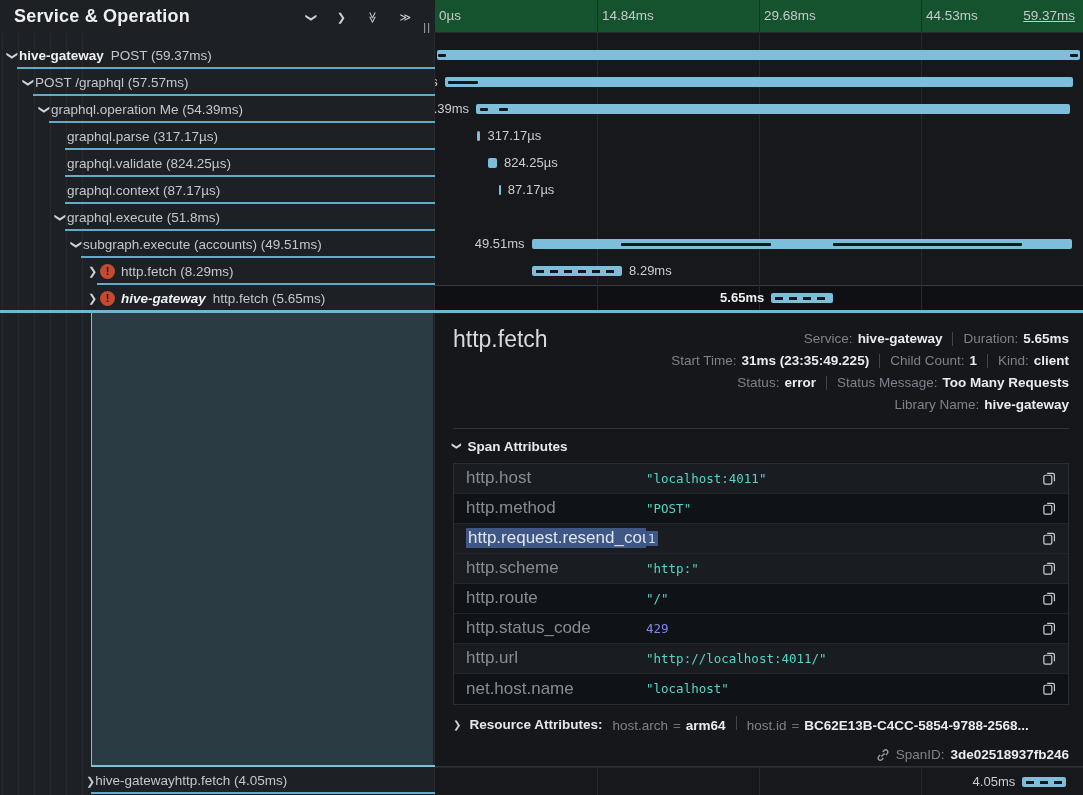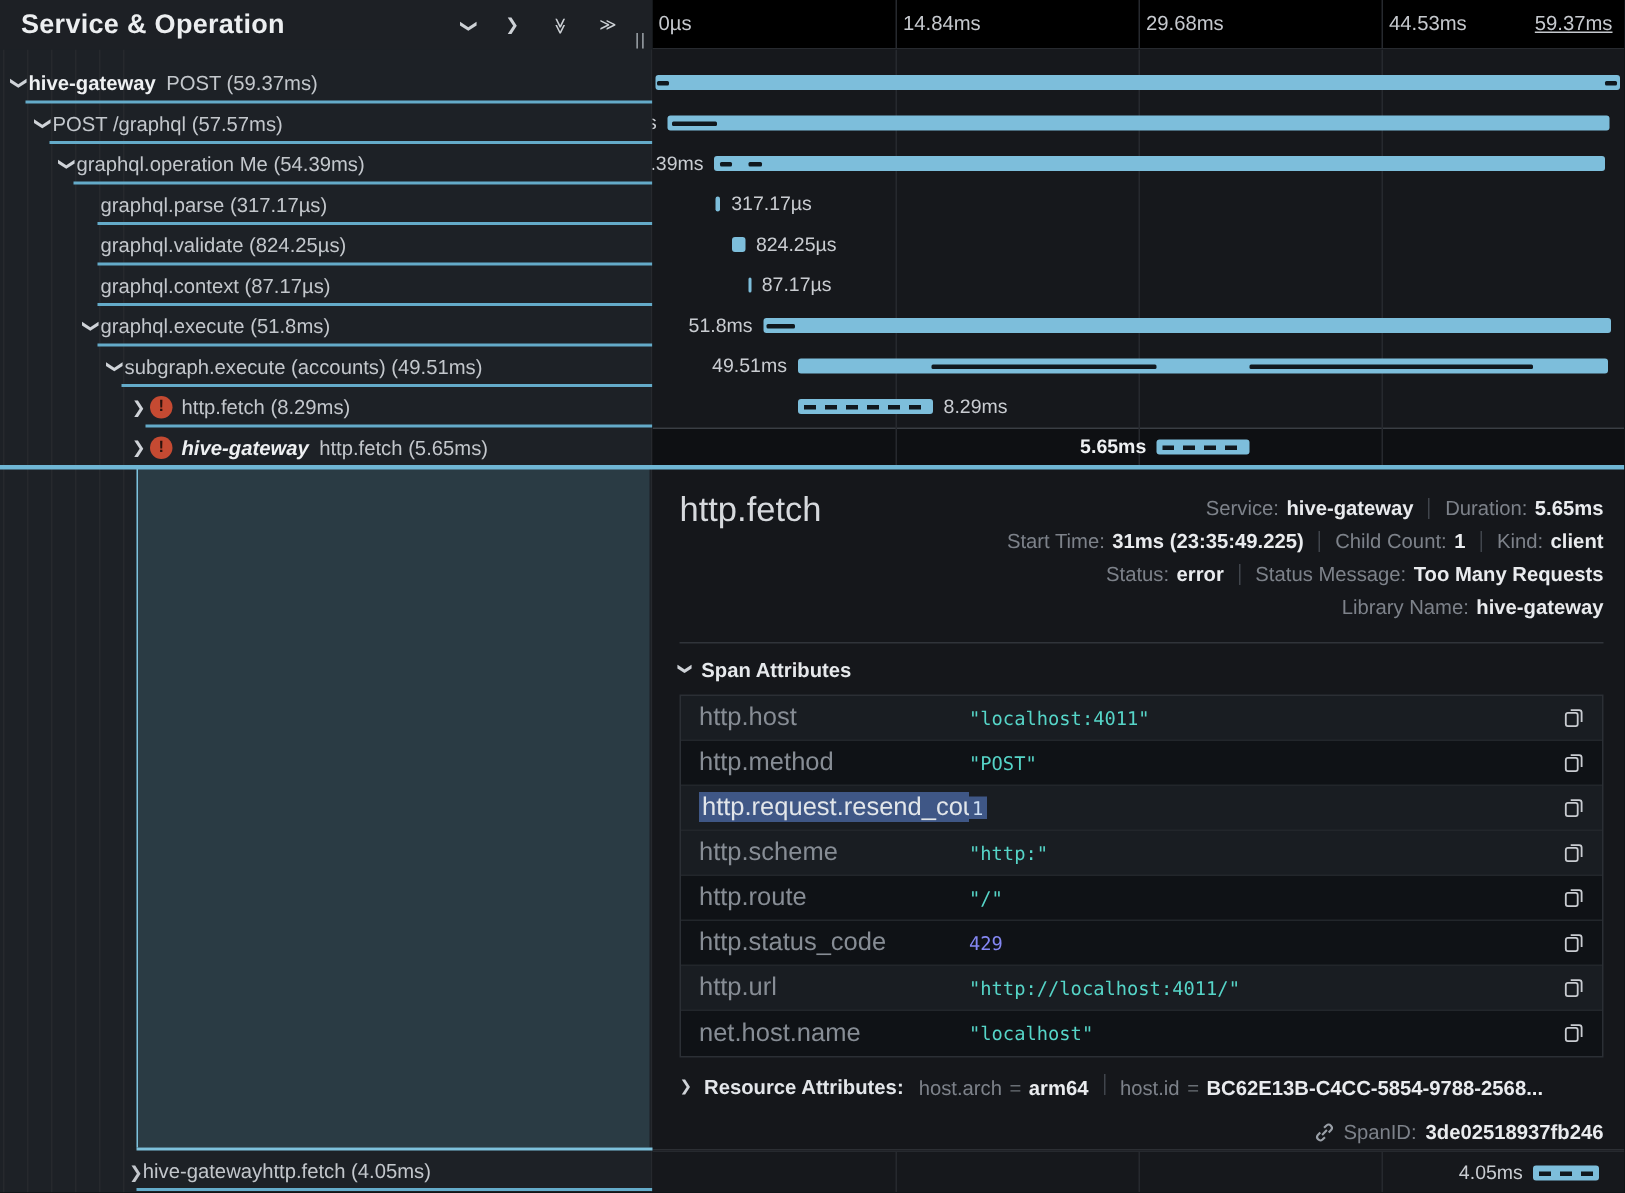--- a/index.html
+++ b/index.html
@@ -28,21 +28,21 @@
   .err-badge { flex:0 0 15px; width:15px; height:15px; border-radius:50%; background:#c54a32; color:#2b120c; font-size:11px; font-weight:bold; display:flex; align-items:center; justify-content:center; margin:0 6px 0 1px; line-height:1; }
   .t-underline { position:absolute; bottom:0; right:0; height:2px; background:#64abc9; }
   
   #expand-block { position:absolute; left:91px; top:312px; width:342px; height:453px; background:#2a3b44; border-left:1px solid #7dc1dc; z-index:2; }
   #expand-bottom-line { position:absolute; left:91px; top:765px; width:344px; height:2px; background:#7dc1dc; z-index:3; }
   
   #footer-row { position:absolute; left:0; top:768px; width:435px; height:24px; display:flex; align-items:center; font-size:13.5px; color:#c3c7cc; cursor:pointer; }
   #footer-underline { position:absolute; left:91px; top:791.5px; width:344px; height:2.5px; background:#64abc9; }
   
   #right-panel { position:absolute; left:435px; top:0; width:648px; height:795px; background:#16181c; }
-  #tl-header { position:absolute; left:0; top:0; width:648px; height:33px; background:#000000; border-bottom:1px solid #272a2f; }
+  #tl-header { position:absolute; left:0; top:0; width:648px; height:33px; background:#14532d; border-bottom:1px solid #272a2f; }
   .tick-label { position:absolute; top:8px; font-size:13.5px; color:#c6c9ce; white-space:nowrap; }
   .gridline { position:absolute; top:0; bottom:0; width:1px; background:#26292e; }
   #tl-rows { position:absolute; left:0; top:33px; width:648px; height:279px; background:#16181c; overflow:hidden; }
   .tl-row { position:absolute; left:0; width:648px; height:27px; }
   .bar { position:absolute; top:8px; height:10px; background:#7dbedb; border-radius:2px; min-width:2px; }
   .dseg { position:absolute; top:3.5px; height:3px; background:#10181e; border-radius:1px; }
   .dashline { position:absolute; left:4px; right:4px; top:3.5px; height:3px;
     background:repeating-linear-gradient(90deg,#10181e 0 8px,transparent 8px 14px); }
   .bar-label { position:absolute; top:5px; font-size:13px; color:#c9ccd1; white-space:nowrap; }
   .bar-label.bold { color:#eef0f2; font-weight:bold; }
@@ -218,26 +218,20 @@
           <span class="bar-label" style="left: 52.483px;">317.17µs</span>
         </div>
         <div class="tl-row" style="top: 117px;">
           <div class="bar" style="left: 52.9358px; width: 8.99636px;"></div>
           <span class="bar-label" style="left: 68.9322px;">824.25µs</span>
         </div>
         <div class="tl-row" style="top: 144px;">
           <div class="bar" style="left: 63.8504px; width: 2px;"></div>
           <span class="bar-label" style="left: 72.8504px;">87.17µs</span>
         </div>
-        <div class="tl-row" style="top: 171px;">
-          <div class="bar" style="left: 73.6736px; width: 565.376px;">
-            <div class="dseg" style="left: 2.72865px; width: 18.5548px;"></div>
-          </div>
-          <span class="bar-label" style="right: 581.326px;">51.8ms</span>
-        </div>
         <div class="tl-row" style="top: 198px;">
           <div class="bar" style="left: 96.5942px; width: 540.382px;">
             <div class="dseg" style="left: 89.4997px; width: 150.076px;"></div>
             <div class="dseg" style="left: 301.243px; width: 189.368px;"></div>
           </div>
           <span class="bar-label" style="right: 558.406px;">49.51ms</span>
         </div>
         <div class="tl-row" style="top: 225px;">
           <div class="bar" style="left: 96.5942px; width: 90.4821px;">
             <div class="dashline"></div>

